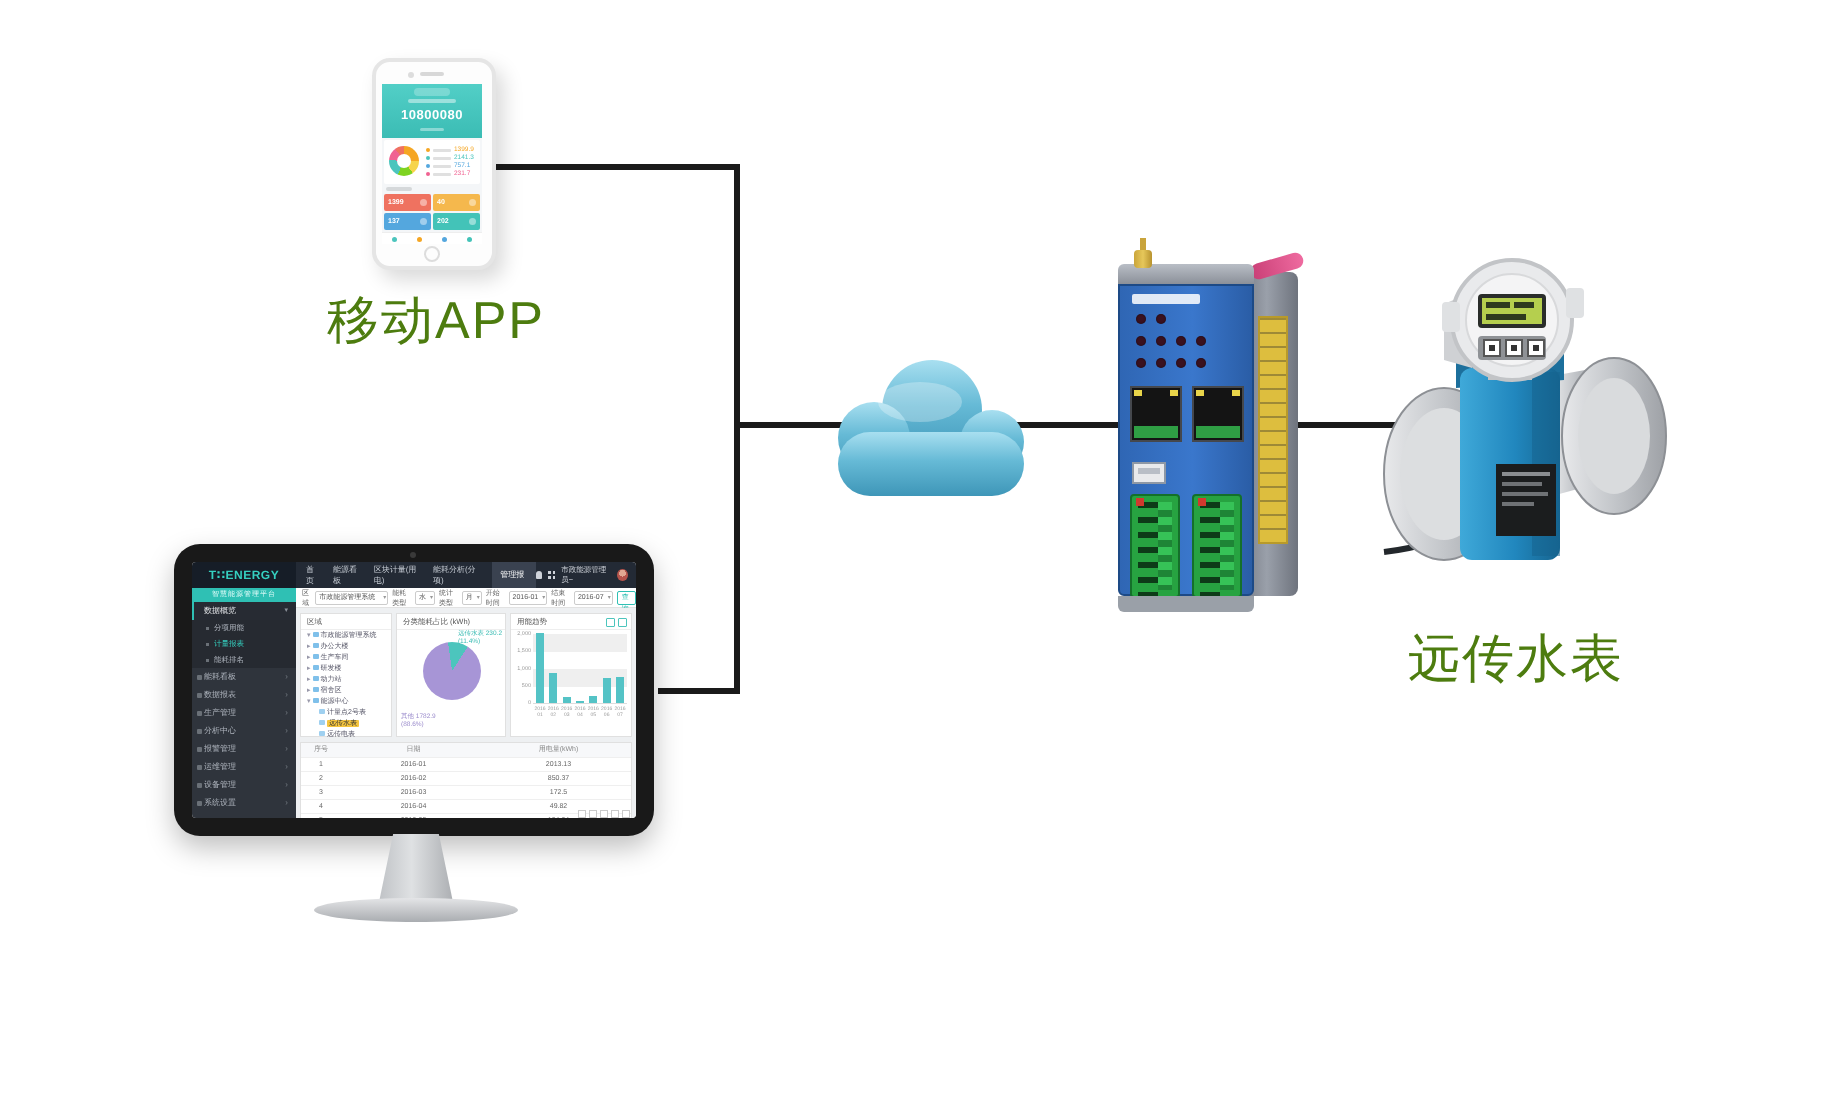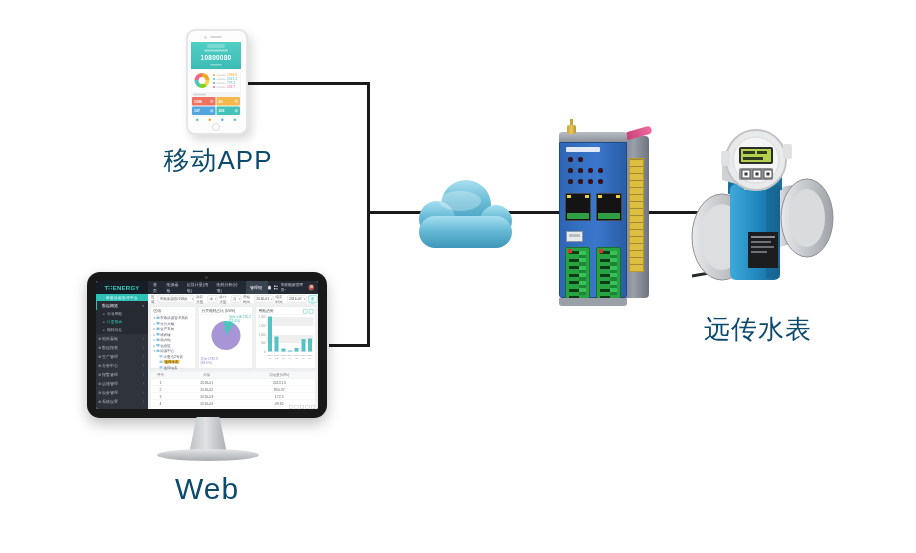--- a/index.html
+++ b/index.html
@@ -1,21 +1,21 @@
 <!DOCTYPE html>
 <html><head>
 <meta charset="utf-8">
 <style>
   html,body{margin:0;padding:0;background:#fff;}
   .stage{position:relative;width:916px;height:553px;background:#fff;overflow:hidden;
          font-family:"Liberation Sans","DejaVu Sans",sans-serif;}
   
   .line{position:absolute;background:#1a1a1a;}
   
-  .node-label{position:absolute;font-size:26px;font-weight:500;color:#0c4a6e;text-align:center;letter-spacing:1px;}
+  .node-label{position:absolute;font-size:26px;font-weight:500;color:#4d7c0f;text-align:center;letter-spacing:1px;}
   
   .phone{position:absolute;left:186px;top:29px;width:58px;height:102px;background:#fdfdfd;
          border:2px solid #e5e5e5;border-radius:9px;box-shadow:4px 5px 10px rgba(0,0,0,.15);}
   .speaker{position:absolute;left:22px;top:5px;width:12px;height:2px;background:#d8d8d8;border-radius:2px;}
   .cam{position:absolute;left:16px;top:4.5px;width:3px;height:3px;background:#ddd;border-radius:50%;}
   .homebtn{position:absolute;left:24px;bottom:2px;width:6px;height:6px;border:1px solid #ddd;border-radius:50%;}
   .pscreen{position:absolute;left:3px;top:11px;width:50px;height:80px;overflow:hidden;background:#f4f6f8;}
   .papp{width:100px;height:160px;transform:scale(.5);transform-origin:0 0;position:relative;}
   .p-head{position:absolute;left:0;top:0;width:100px;height:54px;background:linear-gradient(180deg,#52cfc7,#3bbcb4);}
   .p-pill{position:absolute;left:32px;top:4px;width:36px;height:8px;border-radius:4px;background:rgba(255,255,255,.25);}
@@ -346,21 +346,20 @@
             <span></span>
             <span></span>
           </div>
         </div>
       </div>
     </div>
   </div>
 </div>
 <div class="stand-neck"></div>
 <div class="stand-base"></div>
-<div class="node-label" style="left:157px;top:472px;width:100px;font-size:30px;">Web</div>
 
 <div class="cloud">
   <svg width="118" height="80" viewBox="0 0 118 80">
     <defs>
       <linearGradient id="cg" x1="0" y1="0" x2="0" y2="1">
         <stop offset="0" stop-color="#a8dff0"></stop>
             <stop offset="0.45" stop-color="#66bad6"></stop>
             <stop offset="1" stop-color="#3e96b8"></stop>
       </linearGradient>
     </defs>

